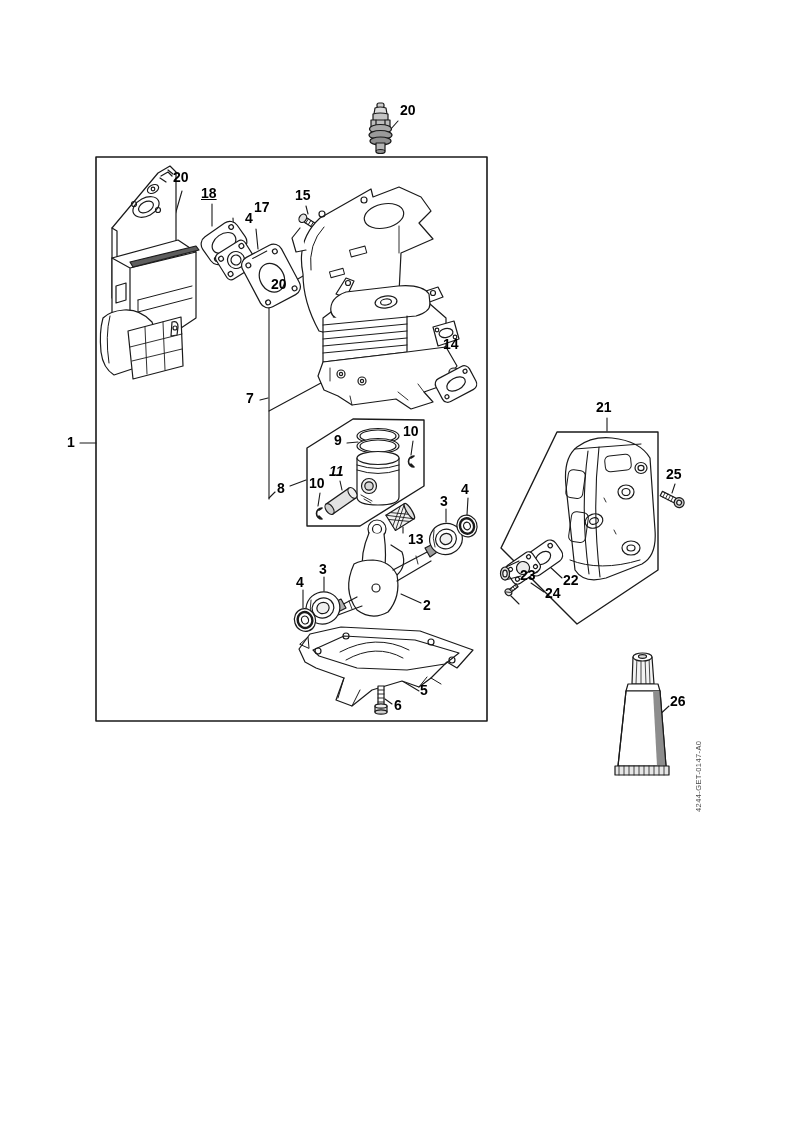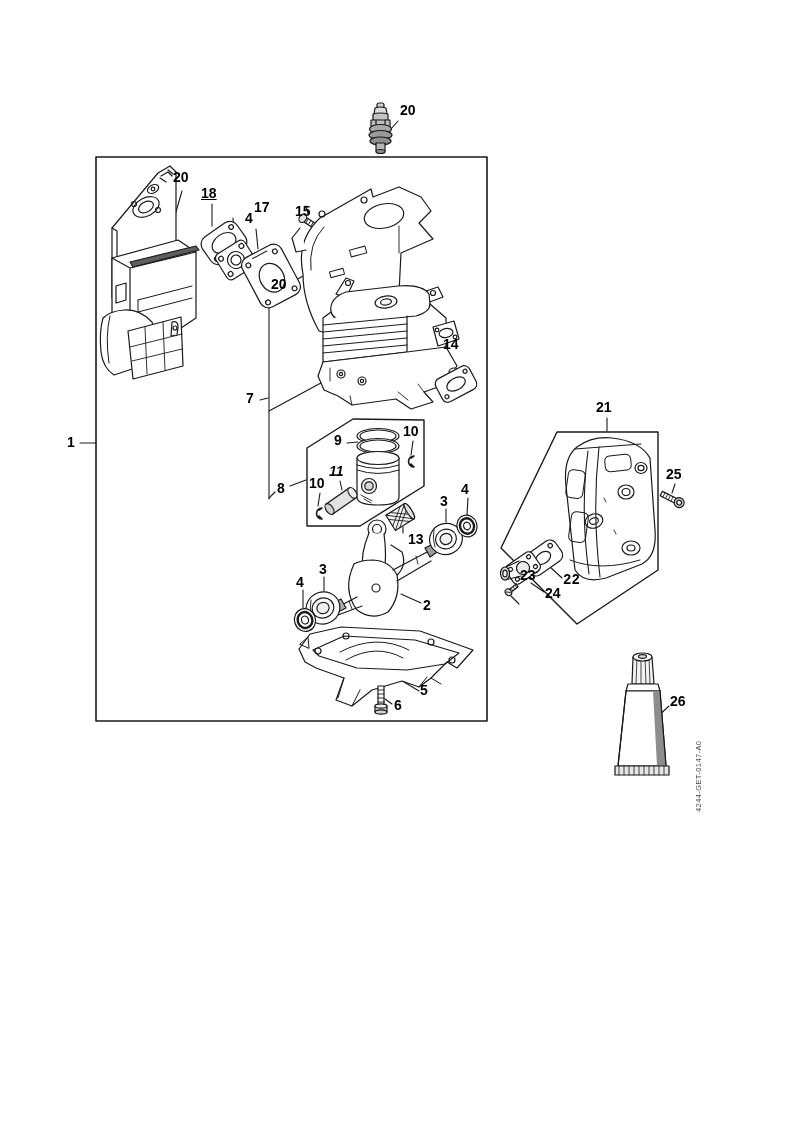--- a/index.html
+++ b/index.html
@@ -353,28 +353,28 @@
       <div class="callout" style="left: 394px; top: 698px;">6</div>
       <div class="callout" style="left: 246px; top: 391px;">7</div>
       <div class="callout" style="left: 277px; top: 481px;">8</div>
       <div class="callout" style="left: 334px; top: 433px;">9</div>
       <div class="callout" style="left: 403px; top: 424px;">10</div>
       <div class="callout" style="left: 329px; top: 464px; font-style: italic;">11</div>
       <div class="callout" style="left: 309px; top: 476px;">10</div>
       <div class="callout" style="left: 271px; top: 277px;">20</div>
       <div class="callout" style="left: 392px; top: 532px; margin-left: 16px;">13</div>
       <div class="callout" style="left: 443px; top: 337px;">14</div>
-      <div class="callout" style="left: 295px; top: 188px; margin-top: 16px;">15</div>
+      <div class="callout" style="left: 295px; top: 188px;">15</div>
       <div class="callout" style="left: 245px; top: 211px;">4</div>
       <div class="callout" style="left: 223px; top: 200px; margin-left: 31px;">17</div>
       <div class="callout" style="left: 201px; top: 186px; text-decoration: underline;">18</div>
       <div class="callout" style="left: 173px; top: 170px;">20</div>
       <div class="callout" style="left: 400px; top: 103px;">20</div>
       <div class="callout" style="left: 596px; top: 400px;">21</div>
-      <div class="callout" style="left: 563px; top: 573px; font-family: Liberation Mono, monospace;">22</div>
+      <div class="callout" style="left: 563px; top: 573px;">22</div>
       <div class="callout" style="left: 520px; top: 568px;">23</div>
       <div class="callout" style="left: 545px; top: 586px;">24</div>
       <div class="callout" style="left: 666px; top: 467px;">25</div>
       <div class="callout" style="left: 670px; top: 694px;">26</div>
     </div>
 
 <div class="doc-code">4244-GET-0147-A0</div>
 
 </div>
 

